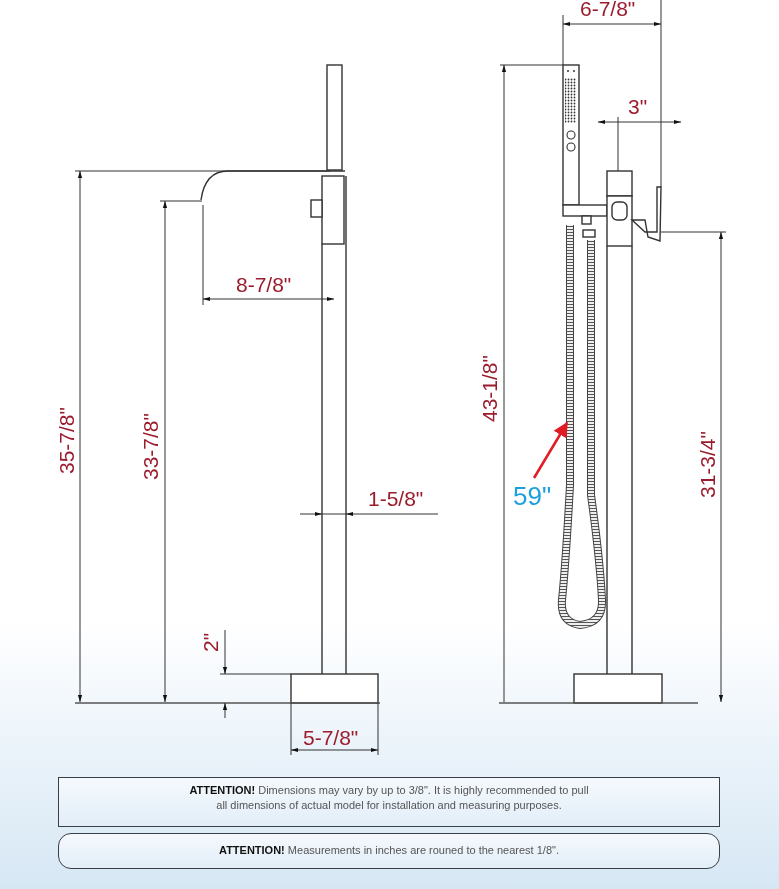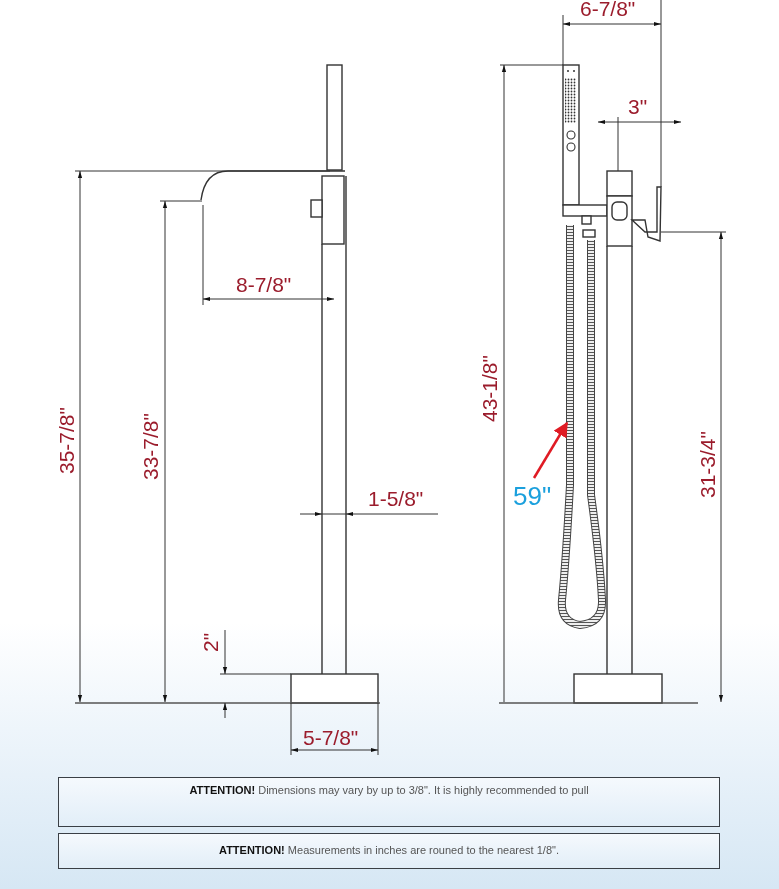--- a/index.html
+++ b/index.html
@@ -12,21 +12,21 @@
   .dim-text { font-family: "Liberation Sans", sans-serif; font-size: 21px; fill: #9b1c2c; }
   .hose-text { font-family: "Liberation Sans", sans-serif; font-size: 26px; fill: #1ba0dd; }
   .note {
     position: absolute; left: 58px; width: 662px;
     border: 1.5px solid #3a3f45; box-sizing: border-box;
     background: linear-gradient(to bottom, #f5f9fd, #e2eef8);
     text-align: center; font-size: 11px; color: #555; line-height: 15px;
   }
   .note b { color: #111; font-weight: bold; }
   #note1 { top: 777px; height: 50px; padding-top: 5px; }
-  #note2 { top: 833px; height: 36px; padding-top: 9px; }
+  #note2 { top: 833px; height: 36px; padding-top: 9px; border-radius: 13px; }
 </style>
 </head>
 <body>
 
 <svg id="drawing" width="779" height="770" viewBox="0 0 779 770" xmlns="http://www.w3.org/2000/svg">
   <defs>
     <marker id="ah" viewBox="0 0 10 10" refX="10" refY="5" markerWidth="7" markerHeight="7" orient="auto-start-reverse">
       <path d="M0,2 L10,5 L0,8 z" fill="#111"></path>
     </marker>
     <marker id="ahr" viewBox="0 0 10 10" refX="9" refY="5" markerWidth="6" markerHeight="6" orient="auto">
@@ -148,18 +148,19 @@
     <text class="dim-text" x="628" y="114">3"</text>
     <text class="dim-text" x="497" y="422" transform="rotate(-90 497 422)">43-1/8"</text>
     <text class="dim-text" x="715" y="498" transform="rotate(-90 715 498)">31-3/4"</text>
     <text class="hose-text" x="513" y="505">59"</text>
   </g>
 </svg>
 
 <div class="note" id="note1">
   <b>ATTENTION!</b>
   <span>Dimensions may vary by up to 3/8". It is highly recommended to pull</span><br>
+  <span>all dimensions of actual model for installation and measuring purposes.</span>
 </div>
 
 <div class="note" id="note2">
   <b>ATTENTION!</b>
   <span>Measurements in inches are rouned to the nearest 1/8".</span>
 </div>
 
 </body></html>

